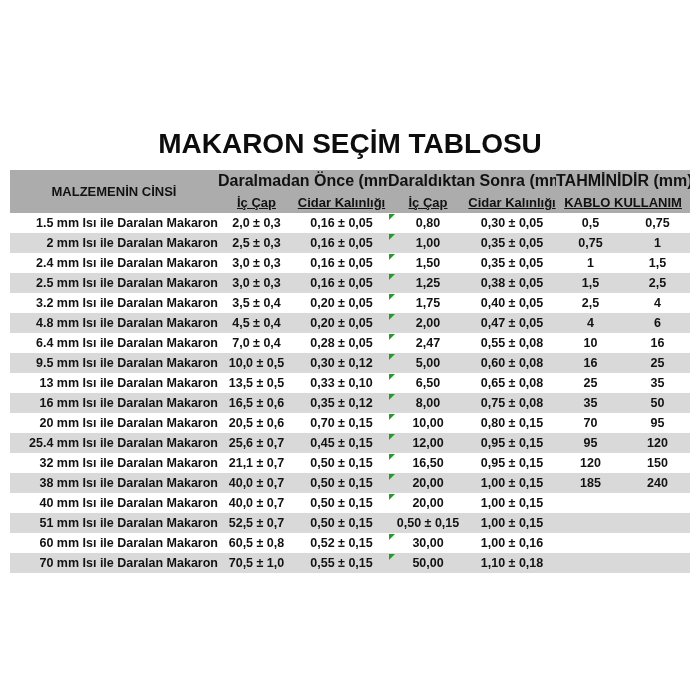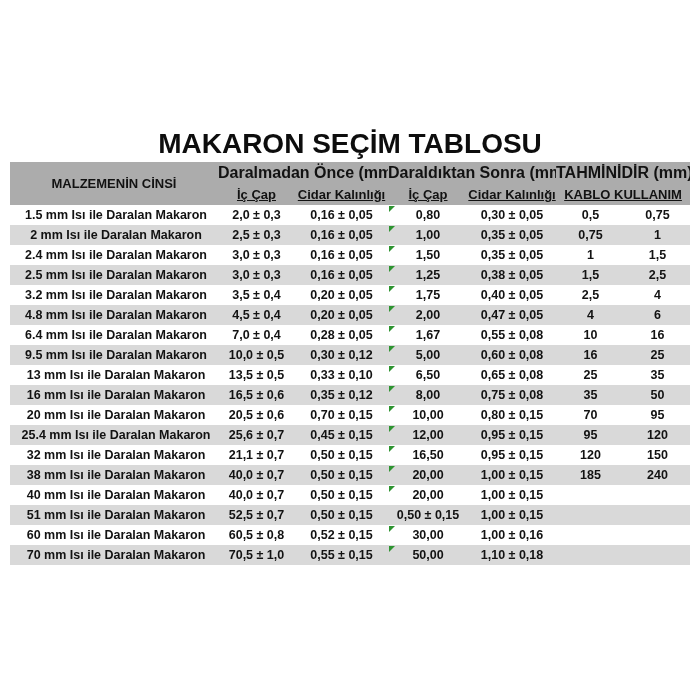--- a/index.html
+++ b/index.html
@@ -1,31 +1,31 @@
 <!DOCTYPE html>
 <html style="--header-bg: #acacac; --stripe-bg: #d9d9d9; --marker-color: #2e9431;"><head>
 <meta charset="utf-8">
 <style>
   html,body{margin:0;padding:0;background:#fff;}
   .page{position:relative;width:700px;height:628px;background:#fff;overflow:hidden;
         font-family:"Liberation Sans",sans-serif;}
   .title{position:absolute;top:129px;left:0;width:700px;text-align:center;
          font-size:28px;line-height:30px;font-weight:bold;color:#0d0d0d;letter-spacing:0px;}
-  .tablewrap{position:absolute;left:10px;top:162px;width:680px;}
+  .tablewrap{position:absolute;left:10px;top:170px;width:680px;}
   table{border-collapse:collapse;table-layout:fixed;width:680px;}
   col.c1{width:208px}col.c2{width:77px}col.c3{width:93px}col.c4{width:80px}
   col.c5{width:88px}col.c6{width:69px}col.c7{width:65px}
   thead th{background:var(--header-bg,#acacac);color:#121212;font-weight:bold;
            padding:0;white-space:nowrap;overflow:hidden;}
   th.group{font-size:16px;height:22px;line-height:22px;text-align:center;}
   th.sub{font-size:13px;height:21px;line-height:21px;text-align:center;text-decoration:underline;}
   th.material-h{font-size:13px;text-align:center;vertical-align:middle;}
   tbody td{height:20px;line-height:20px;font-size:12.5px;font-weight:bold;color:#121212;
            text-align:center;padding:0;white-space:nowrap;overflow:hidden;position:relative;}
-  tbody td.mat{text-align:center;padding-left:4px;}
+  tbody td.mat{text-align:right;padding-left:4px;}
   tbody tr:nth-child(even){background:var(--stripe-bg,#d9d9d9);}
   .marker{position:absolute;top:1px;left:1px;width:0;height:0;
           border-top:6px solid var(--marker-color,#2e9431);border-right:6px solid transparent;}
 </style>
 </head>
 <body>
 
 <div class="page">
   <div class="title">MAKARON SEÇİM TABLOSU</div>
 
@@ -107,21 +107,21 @@
             <td><span>0,20 ± 0,05</span></td>
             <td><span class="marker"></span><span>2,00</span></td>
             <td><span>0,47 ± 0,05</span></td>
             <td><span>4</span></td>
             <td><span>6</span></td>
           </tr>
           <tr>
             <td class="mat"><span>6.4 mm Isı ile Daralan Makaron</span></td>
             <td><span>7,0 ± 0,4</span></td>
             <td><span>0,28 ± 0,05</span></td>
-            <td><span class="marker"></span><span>1,67</span></td>
+            <td><span class="marker"></span><span>2,47</span></td>
             <td><span>0,55 ± 0,08</span></td>
             <td><span>10</span></td>
             <td><span>16</span></td>
           </tr>
           <tr>
             <td class="mat"><span>9.5 mm Isı ile Daralan Makaron</span></td>
             <td><span>10,0 ± 0,5</span></td>
             <td><span>0,30 ± 0,12</span></td>
             <td><span class="marker"></span><span>5,00</span></td>
             <td><span>0,60 ± 0,08</span></td>

